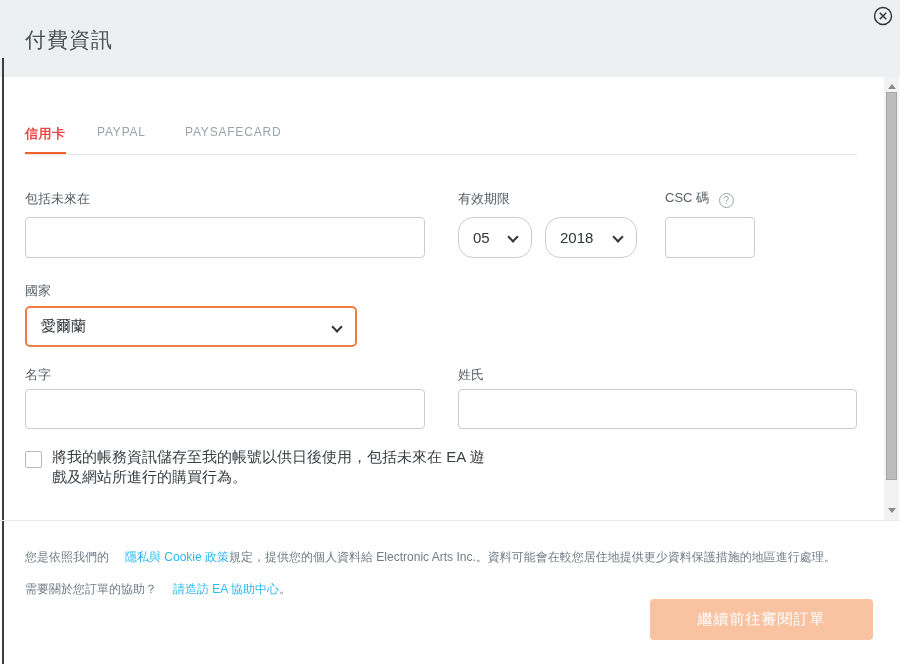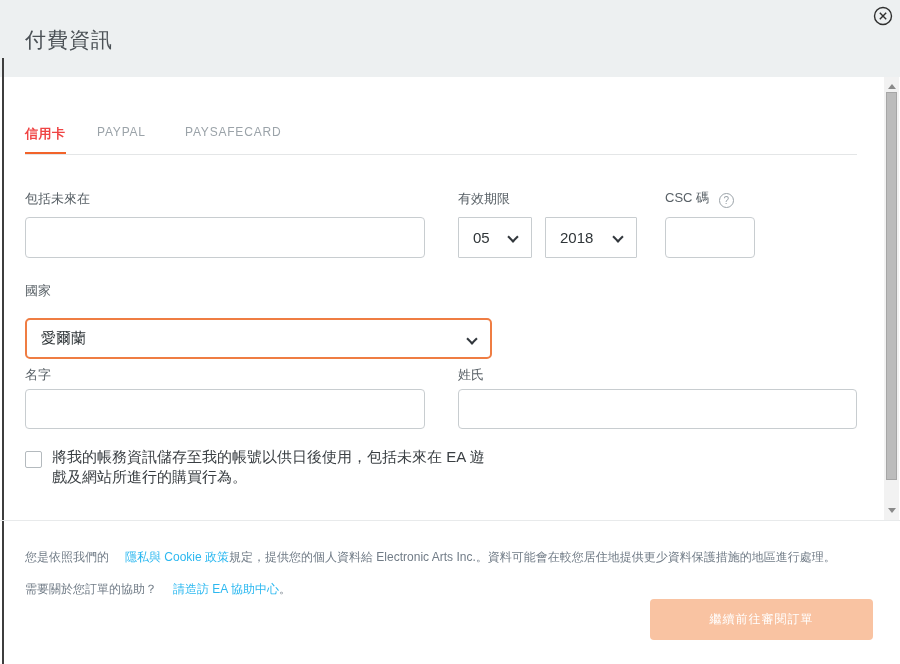--- a/index.html
+++ b/index.html
@@ -19,21 +19,21 @@
   .tab { position:absolute; top:125px; font-size:12px; color:#9ba3a9; letter-spacing:0.8px; cursor:pointer; }
   .tab.active { font-size:13px; font-weight:bold; color:#ef4444; letter-spacing:0.5px; }
   .tab-underline { position:absolute; left:25px; top:152px; width:41px; height:3px; background:#f2632a; }
   .tab-divider { position:absolute; left:25px; top:154px; width:832px; height:1px; background:#e4e6e7; }
 
   
   .lbl { position:absolute; font-size:13px; color:#586066; }
   .inp { position:absolute; height:41px; border:1px solid #c8cdd0; border-radius:4px;
          background:#fff; font-size:15px; color:#2f3538; padding:0 12px;
          font-family:"Liberation Sans", sans-serif; outline:none; }
-  .sel { position:absolute; height:41px; border:1px solid #c8cdd0; border-radius:1px;
+  .sel { position:absolute; height:41px; border:1px solid #c8cdd0; border-radius:15px;
          background:#fff; display:flex; align-items:center; cursor:pointer; }
   .sel .val { font-size:15px; color:#2f3538; padding-left:14px; }
   .chev { position:absolute; right:14px; top:15px; width:8px; height:8px;
           border-right:2px solid #32373c; border-bottom:2px solid #32373c;
           transform:rotate(45deg); }
   .sel.focus { border:2px solid #ef7d43; border-radius:5px; }
   .help { display:inline-block; width:15px; height:15px; border:1px solid #9ba3a9; border-radius:50%;
           color:#9ba3a9; font-size:10px; text-align:center; line-height:14px; vertical-align:-2px;
           margin-left:6px; cursor:pointer; }
 
@@ -53,21 +53,21 @@
             border-left:4px solid transparent; border-right:4px solid transparent;
             border-top:5px solid #8a8a8a; }
 
   
   .divider { position:absolute; left:0; top:520px; width:900px; height:1px; background:#e8eaeb; }
   .legal { position:absolute; left:25px; top:549px; width:840px; font-size:12px; color:#717c87; }
   .help-line { position:absolute; left:25px; top:581px; width:500px; font-size:12px; color:#717c87; }
   a.lnk { color:#2cb8f0; text-decoration:none; cursor:pointer;margin-left:16px; }
   .cta { position:absolute; left:650px; top:599px; width:223px; height:41px;
          background:#f9c3a2; border:none; border-radius:4px; color:#ffffff;
-         font-size:12px; font-family:Liberation Sans, sans-serif; letter-spacing:1px; }
+         font-size:15px; font-family:Liberation Sans, sans-serif; letter-spacing:1px; }
 </style>
 </head>
 <body>
 
 <div class="modal">
 
   <div class="hdr"></div>
   <div class="title">付費資訊</div>
   <div class="close">
     <svg width="20" height="20" viewBox="0 0 20 20">
@@ -97,21 +97,21 @@
     <span class="chev"></span>
   </div>
 
   <div class="lbl" style="left:665px; top:189px;">
     <span>CSC 碼</span>
     <span class="help">?</span>
   </div>
   <input class="inp" style="left: 665px; top: 217px; width: 90px;" value="">
 
   <div class="lbl" style="left:25px; top:282px;">國家</div>
-  <div class="sel focus" style="left:25px; top:318px; width:467px;">
+  <div class="sel focus" style="left:25px; top:306px; width:332px;">
     <span class="val">愛爾蘭</span>
     <span class="chev"></span>
   </div>
 
   <div class="lbl" style="left:25px; top:366px;">名字</div>
   <input class="inp" style="left: 25px; top: 389px; width: 400px; height: 40px;" value="">
 
   <div class="lbl" style="left:458px; top:366px;">姓氏</div>
   <input class="inp" style="left: 458px; top: 389px; width: 399px; height: 40px;" value="">
 

